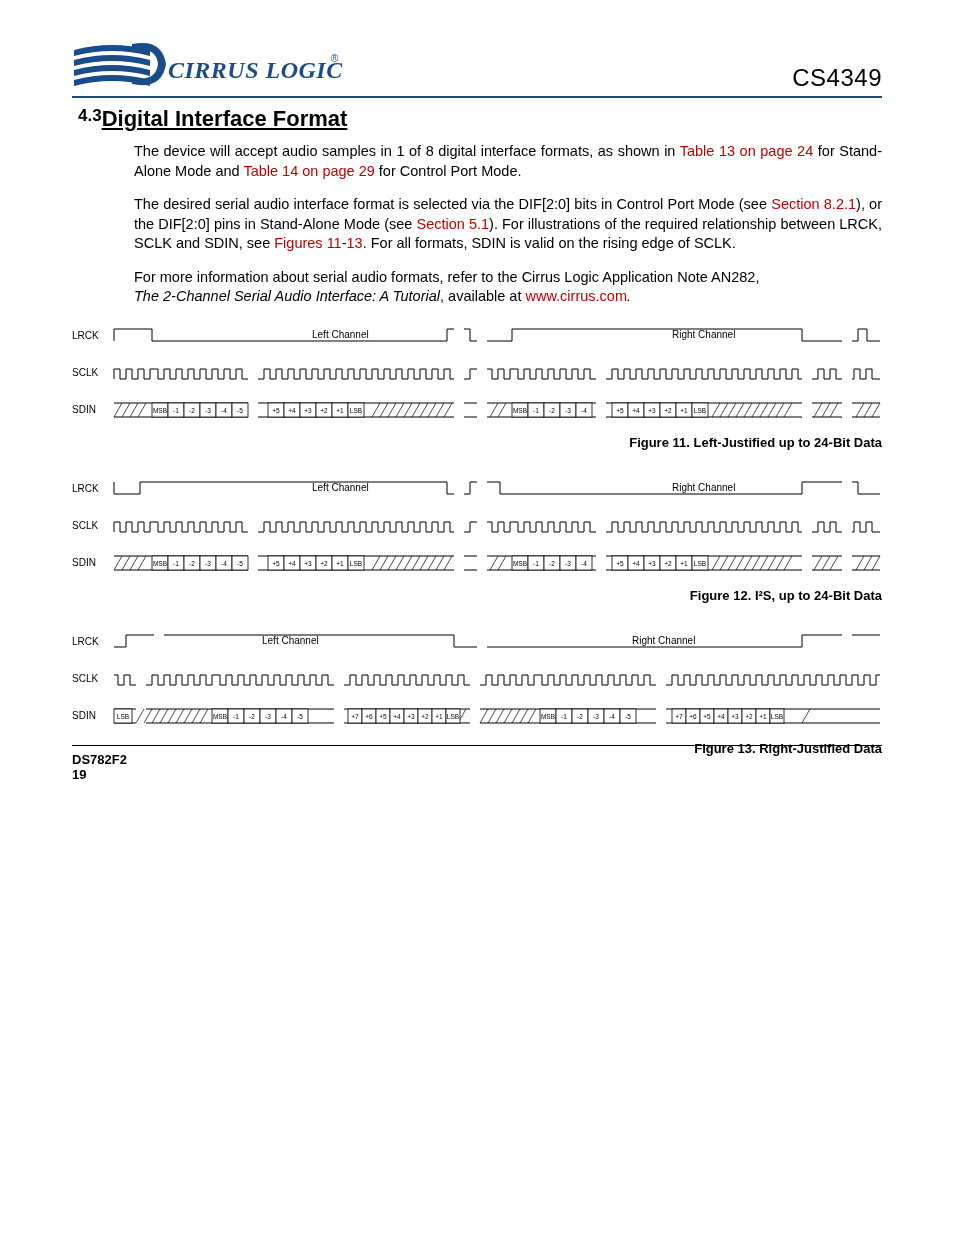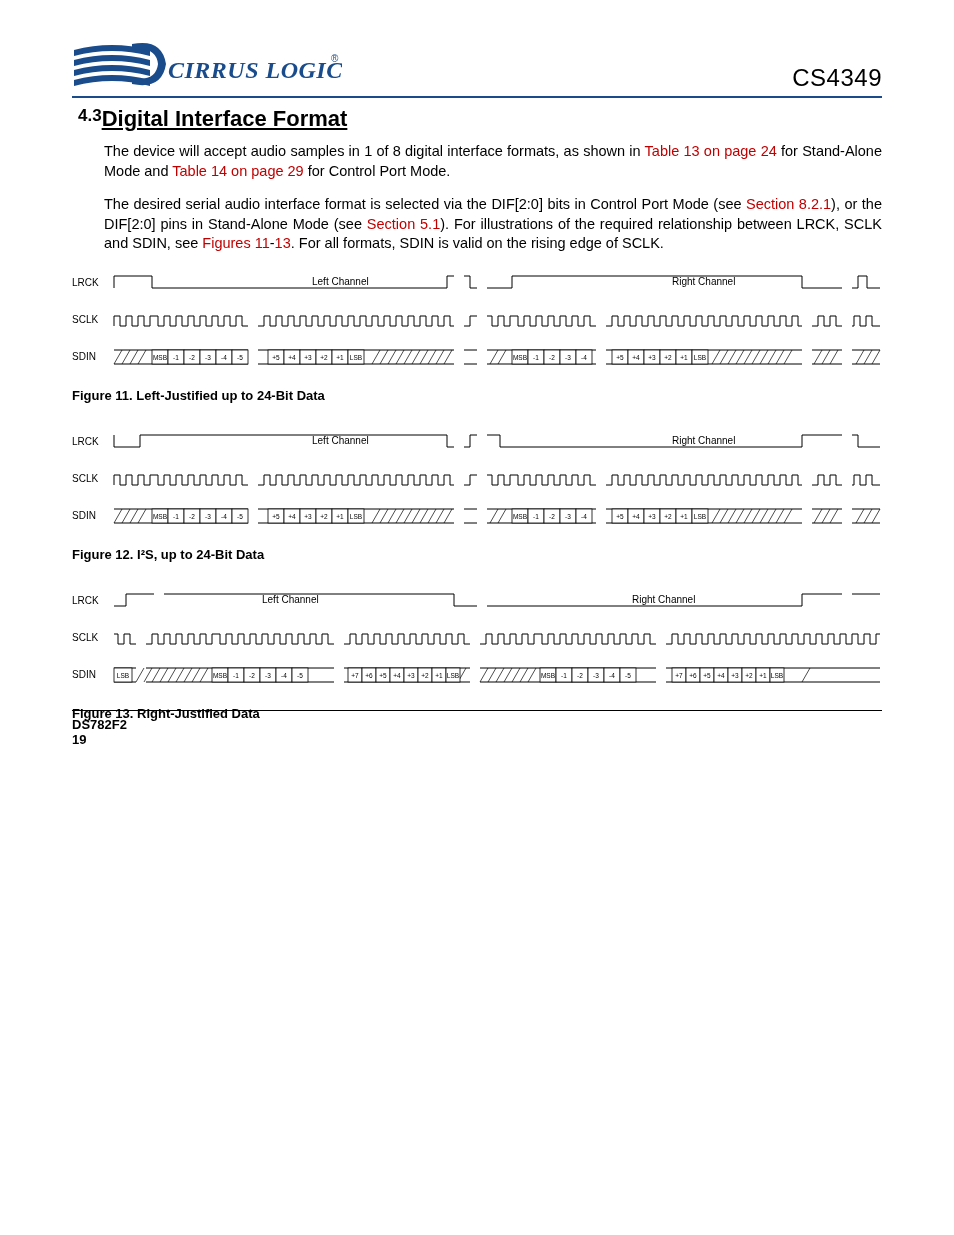--- a/index.html
+++ b/index.html
@@ -8,29 +8,29 @@
 
   .header-row { display: flex; align-items: flex-end; justify-content: space-between; margin-bottom: 4px; text-align: center; }
   .logo-block { display: flex; align-items: center; gap: 4px; }
   .part-number { font-size: 24px; font-weight: normal; font-family: Arial, sans-serif; letter-spacing: 0.5px; }
   .hr { border-top: 2px solid #1a4c8b; margin-bottom: 8px; }
 
   .sect-heading { display: flex; margin-bottom: 10px; margin-left: 6px; }
   .sect-num { font-weight: bold; font-size: 17px; }
   .sect-title { font-weight: bold; font-size: 22px; text-decoration: underline; }
 
-  .body-text { margin-left: 32px; margin-right: 0; font-size: 14.5px; line-height: 1.35; text-align: justify; margin-bottom: 14px; }
+  .body-text { margin-left: 62px; margin-right: 0; font-size: 14.5px; line-height: 1.35; text-align: justify; margin-bottom: 14px; }
   .link { color: #c00000; }
   .italic { font-style: italic; }
 
   .timing-block { margin-top: 14px; }
   .timing-svg { width: 100%; }
   .sig-label { font-size: 10px; font-family: Arial; }
   .chan-label { font-size: 10px; font-family: Arial; }
-  .fig-caption { text-align: left; font-size: 13px; font-weight: bold; margin-top: 6px; margin-bottom: 24px; }
+  .fig-caption { text-align: right; font-size: 13px; font-weight: bold; margin-bottom: 24px; }
 
   .footer { position: absolute; bottom: 28px; left: 72px; right: 72px; border-top: 1.5px solid #000; display: flex; justify-content: space-between; font-size: 13px; font-weight: bold; padding-top: 6px; flex-direction: column; }
 </style>
 </head>
 <body>
 
 <div class="page">
 
   <div class="header-row">
     <div class="logo-block">
@@ -56,20 +56,23 @@
   </div>
 
   <p class="body-text">
     <span>The device will accept audio samples in 1 of 8 digital interface formats, as shown in </span><span class="link">Table 13 on page 24</span><span> for Stand-Alone Mode and </span><span class="link">Table 14 on page 29</span><span> for Control Port Mode.</span>
   </p>
 
   <p class="body-text">
     <span>The desired serial audio interface format is selected via the DIF[2:0] bits in Control Port Mode (see </span><span class="link">Section 8.2.1</span><span>), or the DIF[2:0] pins in Stand-Alone Mode (see </span><span class="link">Section 5.1</span><span>). For illustrations of the required relationship between LRCK, SCLK and SDIN, see </span><span class="link">Figures 11</span><span>-</span><span class="link">13</span><span>. For all formats, SDIN is valid on the rising edge of SCLK.</span>
   </p>
 
+  <p class="body-text" style="text-align:left">
+    <span>For more information about serial audio formats, refer to the Cirrus Logic Application Note AN282, </span><br><span class="italic">The 2-Channel Serial Audio Interface: A Tutorial</span><span>, available at </span><span class="link">www.cirrus.com</span><span class="italic">.</span>
+  </p>
 
   <div class="timing-block">
     <svg class="timing-svg" viewBox="0 0 810 110">
 
       <text x="0" y="18" class="sig-label"><tspan>LRCK</tspan></text>
       <path d="M42,20 L42,8 L80,8 L80,20 L375,20 L375,8 L382,8 M392,8 L398,8 L398,20 L405,20 M415,20 L440,20 L440,8 L730,8 L730,20 L770,20 M780,20 L786,20 L786,8 L795,8 L795,20 L808,20" fill="none" stroke="#000" stroke-width="1"></path>
       <text x="240" y="17" class="chan-label"><tspan>Left Channel</tspan></text>
       <text x="600" y="17" class="chan-label"><tspan>Right Channel</tspan></text>
 
       <text x="0" y="55" class="sig-label"><tspan>SCLK</tspan></text>

